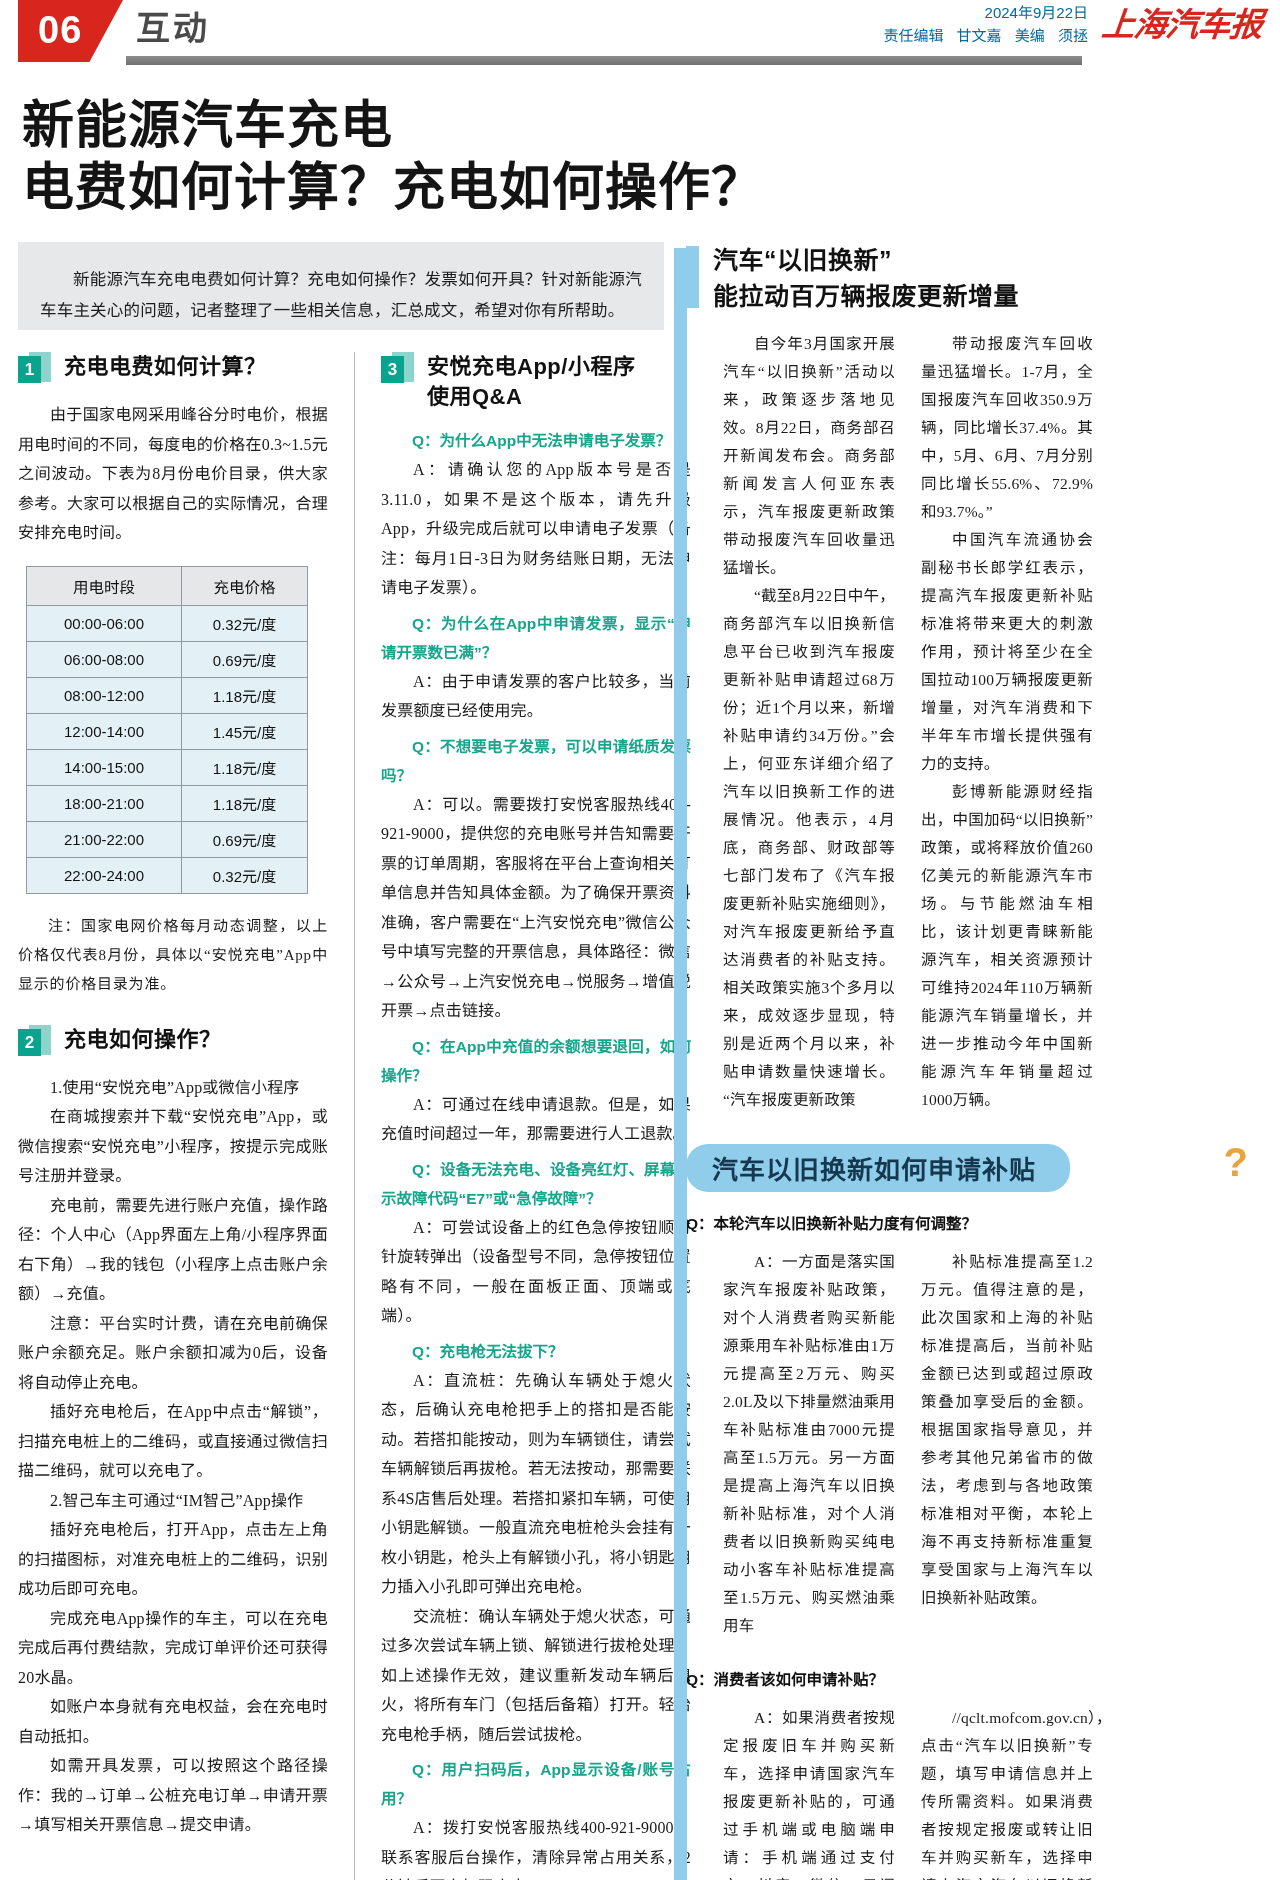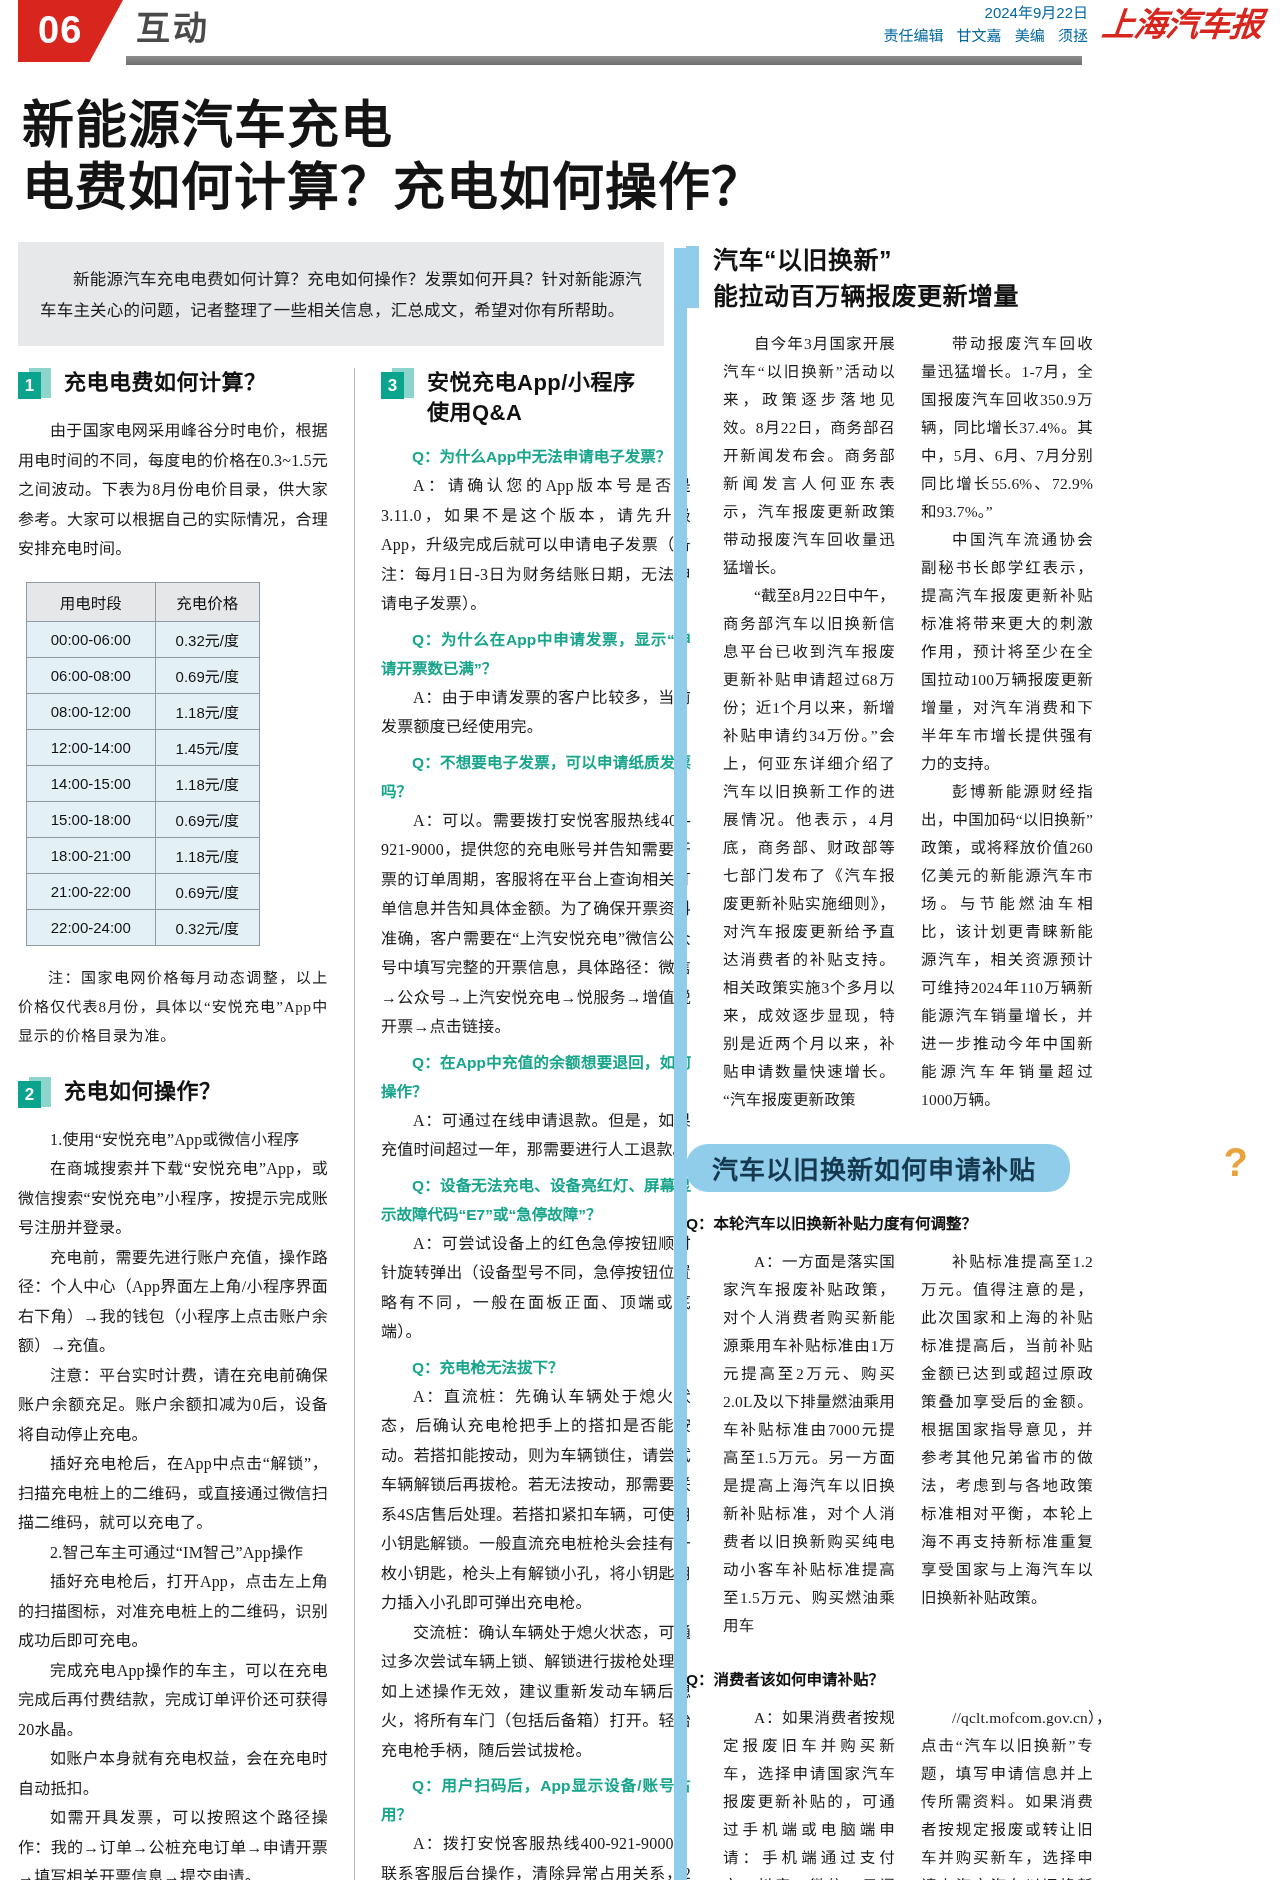--- a/index.html
+++ b/index.html
@@ -59,21 +59,21 @@
   .headline .l2{display:block;}
 
   
   .content{display:flex;margin-top:24px;}
   .leftblock{width:646px;flex:0 0 646px;}
   .rightblock{width:382px;flex:1 1 auto;margin-left:22px;position:relative;}
 
   
   .standfirst{
     background:#e7e8ea;
-    padding:22px 22px 20px 22px;
+    padding:22px 22px 4px 22px;
     font-size:16.5px;line-height:31px;
     text-align:justify;text-justify:inter-ideograph;
     color:#1c1c1c;
     letter-spacing:0.2px;
   }
   .standfirst p{margin:0;text-indent:2em;}
 
   .twocol{display:flex;margin-top:22px;}
   .col{width:310px;flex:0 0 310px;}
   .col.col2{margin-left:26px;padding-left:26px;border-left:1px solid #bdbdbd;}
@@ -94,21 +94,21 @@
   }
   .sec-title .sub{display:block;}
 
   .body-p{
     font-size:16px;line-height:29.5px;
     text-align:justify;text-justify:inter-ideograph;
     margin:0;text-indent:2em;letter-spacing:0.2px;
   }
 
   
-  .ptable{border-collapse:collapse;width:234px;margin:18px 0 0 8px;
+  .ptable{border-collapse:collapse;width:282px;margin:18px 0 0 8px;
     font-family:"Liberation Sans","DejaVu Sans",sans-serif;font-size:15px;}
   .ptable th{
     background:#e6e7e9;border:1px solid #8f9aa3;
     padding:8px 4px;font-weight:400;color:#111;font-size:15.5px;
   }
   .ptable td{
     background:#e3f1f7;border:1px solid #8f9aa3;
     padding:7px 4px;text-align:center;color:#111;
   }
   .note{
@@ -244,24 +244,20 @@
                 <td>08:00-12:00</td>
                 <td>1.18元/度</td>
               </tr>
               <tr>
                 <td>12:00-14:00</td>
                 <td>1.45元/度</td>
               </tr>
               <tr>
                 <td>14:00-15:00</td>
                 <td>1.18元/度</td>
-              </tr>
-              <tr>
-                <td>15:00-18:00</td>
-                <td>0.69元/度</td>
               </tr>
               <tr>
                 <td>18:00-21:00</td>
                 <td>1.18元/度</td>
               </tr>
               <tr>
                 <td>21:00-22:00</td>
                 <td>0.69元/度</td>
               </tr>
               <tr>

